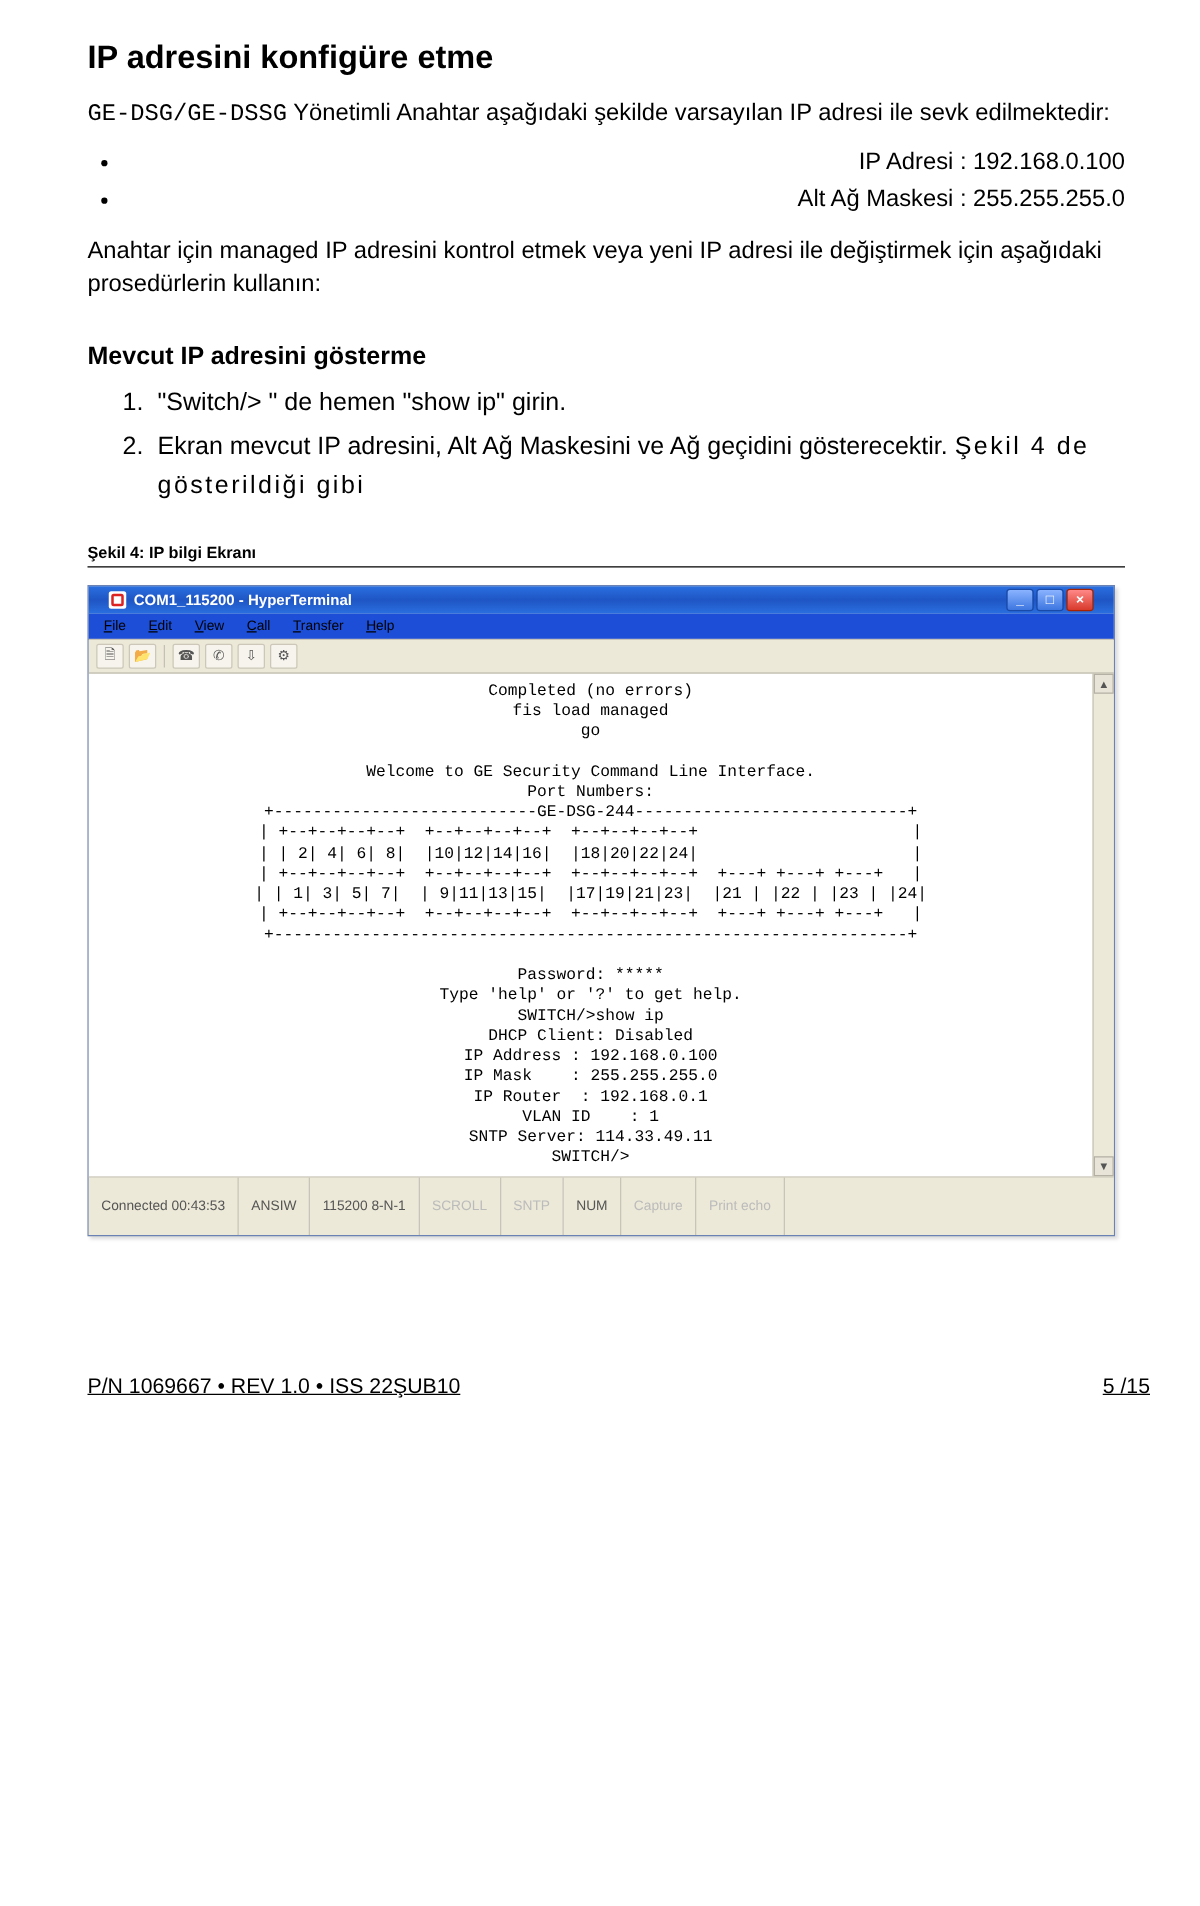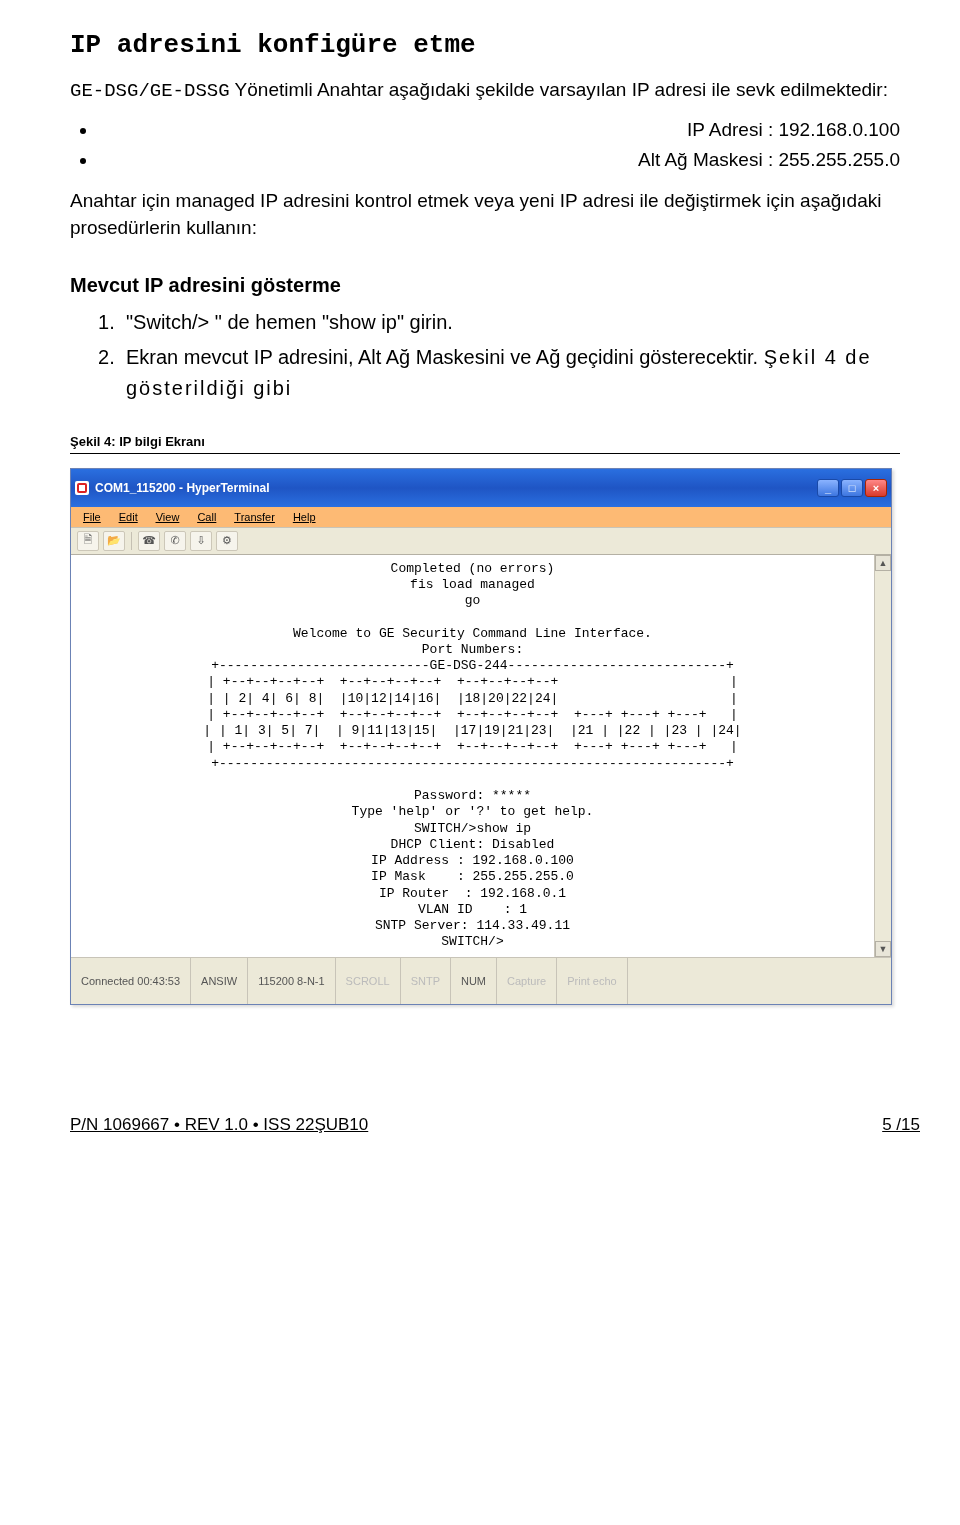--- a/index.html
+++ b/index.html
@@ -7,21 +7,21 @@
     padding: 0;
     font-family: Arial, Helvetica, sans-serif;
     background: #fff;
     color: #000;
     width: 960px;
   }
   .page {
     padding: 30px 60px 20px 70px;
   }
   h2.section-title {
-    font-family: Liberation Mono, monospace;
+    font-family: Liberation Sans, sans-serif;
     font-weight: bold;
     font-size: 26px;
     margin: 0 0 16px 0;
   }
   p.intro {
     font-size: 19px;
     line-height: 1.45;
     margin: 0 0 10px 0;
   }
   .mono-part {
@@ -88,22 +88,22 @@
     font-size: 11px;
     box-shadow: 2px 2px 3px rgba(0,0,0,0.15);
     background: #ece9d8;
     margin-bottom: 90px;
   }
   .titlebar {
     display: flex;
     align-items: center;
     background: linear-gradient(to bottom, #2a6fe0 0%, #1f55c4 50%, #2a6fe0 100%);
     color: #fff;
-    padding: 3px 4px;
-    height: 38px;
+    padding: 3px 16px;
+    height: 22px;
     box-sizing: border-box;
   }
   .titlebar .app-icon {
     width: 14px;
     height: 14px;
     background: #fff;
     border-radius: 2px;
     margin-right: 6px;
     position: relative;
   }
@@ -138,23 +138,22 @@
     font-family: Arial, sans-serif;
   }
   .win-btn.close {
     background: linear-gradient(to bottom, #f88, #d83a2b);
     border-color: #a82400;
   }
   .menubar {
     display: flex;
     gap: 2px;
     padding: 2px 4px;
-    background: #fdba74;
+    background: #1d4ed8;
     border-bottom: 1px solid #c8c4b8;
-    text-decoration: underline;
   }
   .menubar .menu-item {
     padding: 2px 8px;
     cursor: default;
   }
   .menubar .menu-item u { text-decoration: underline; }
   .toolbar {
     display: flex;
     gap: 4px;
     padding: 3px 6px;

